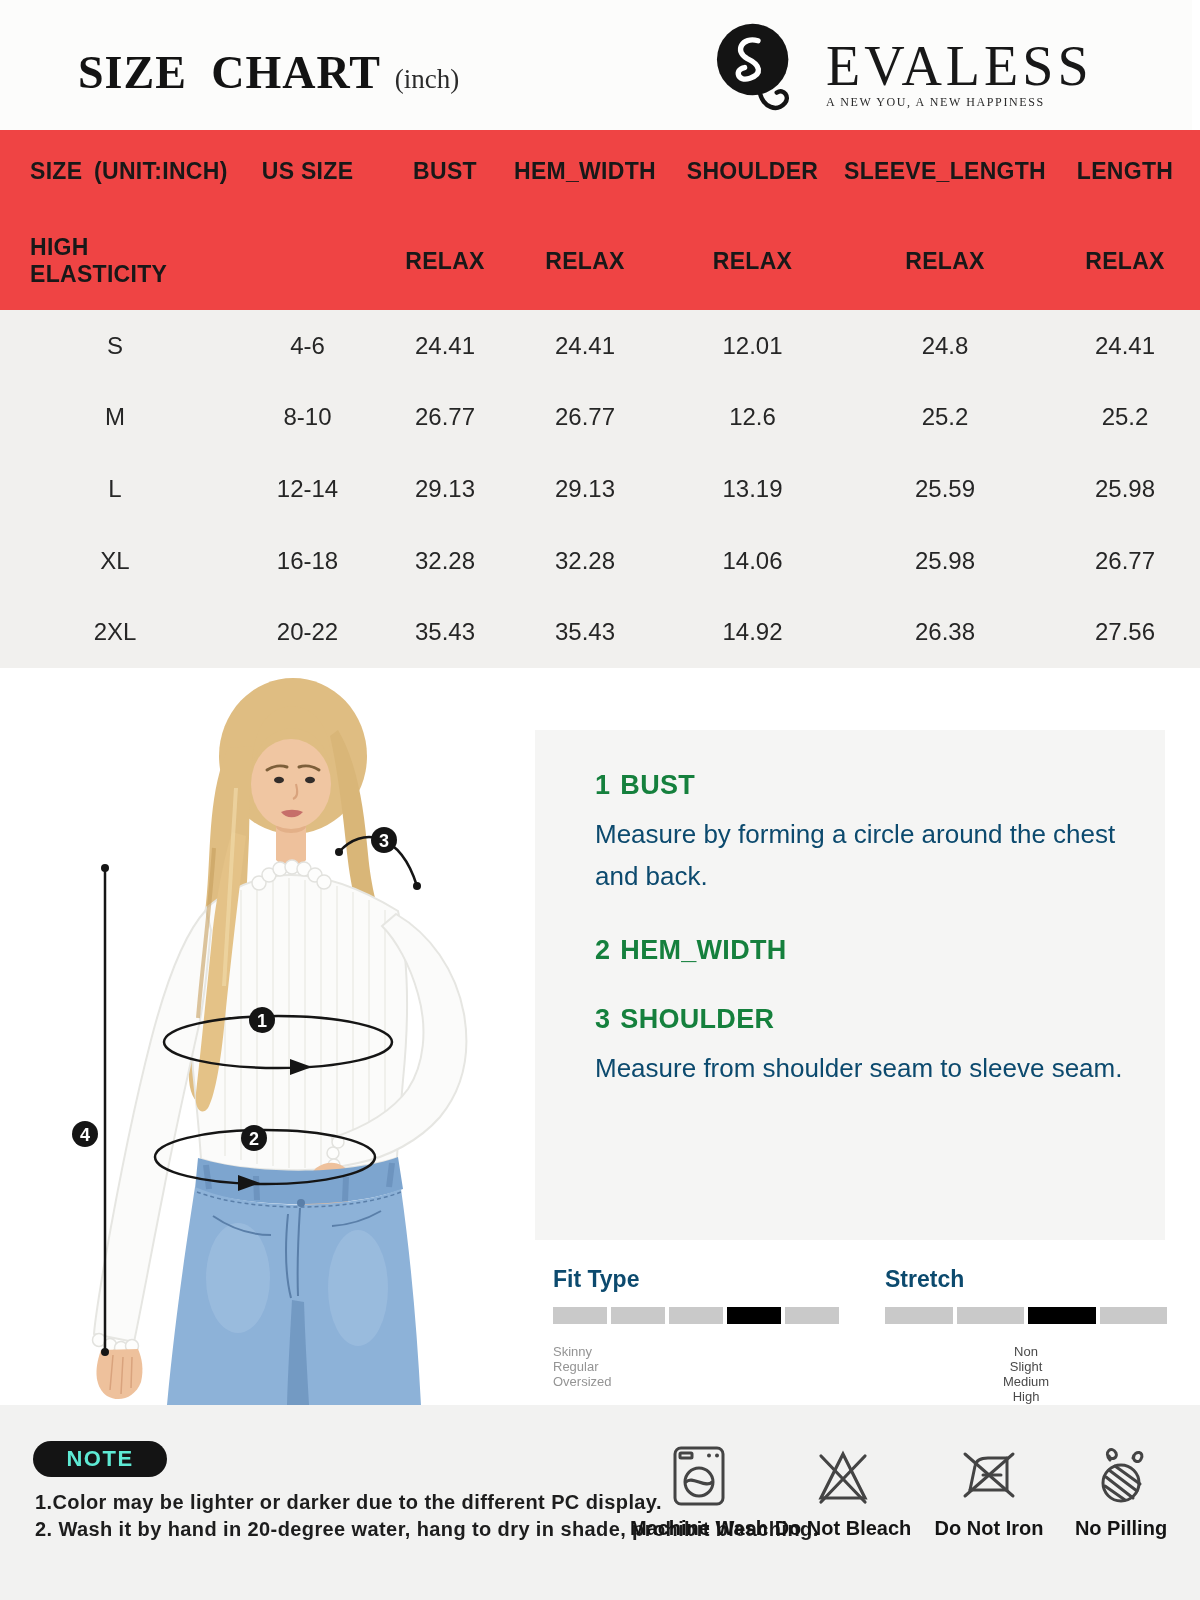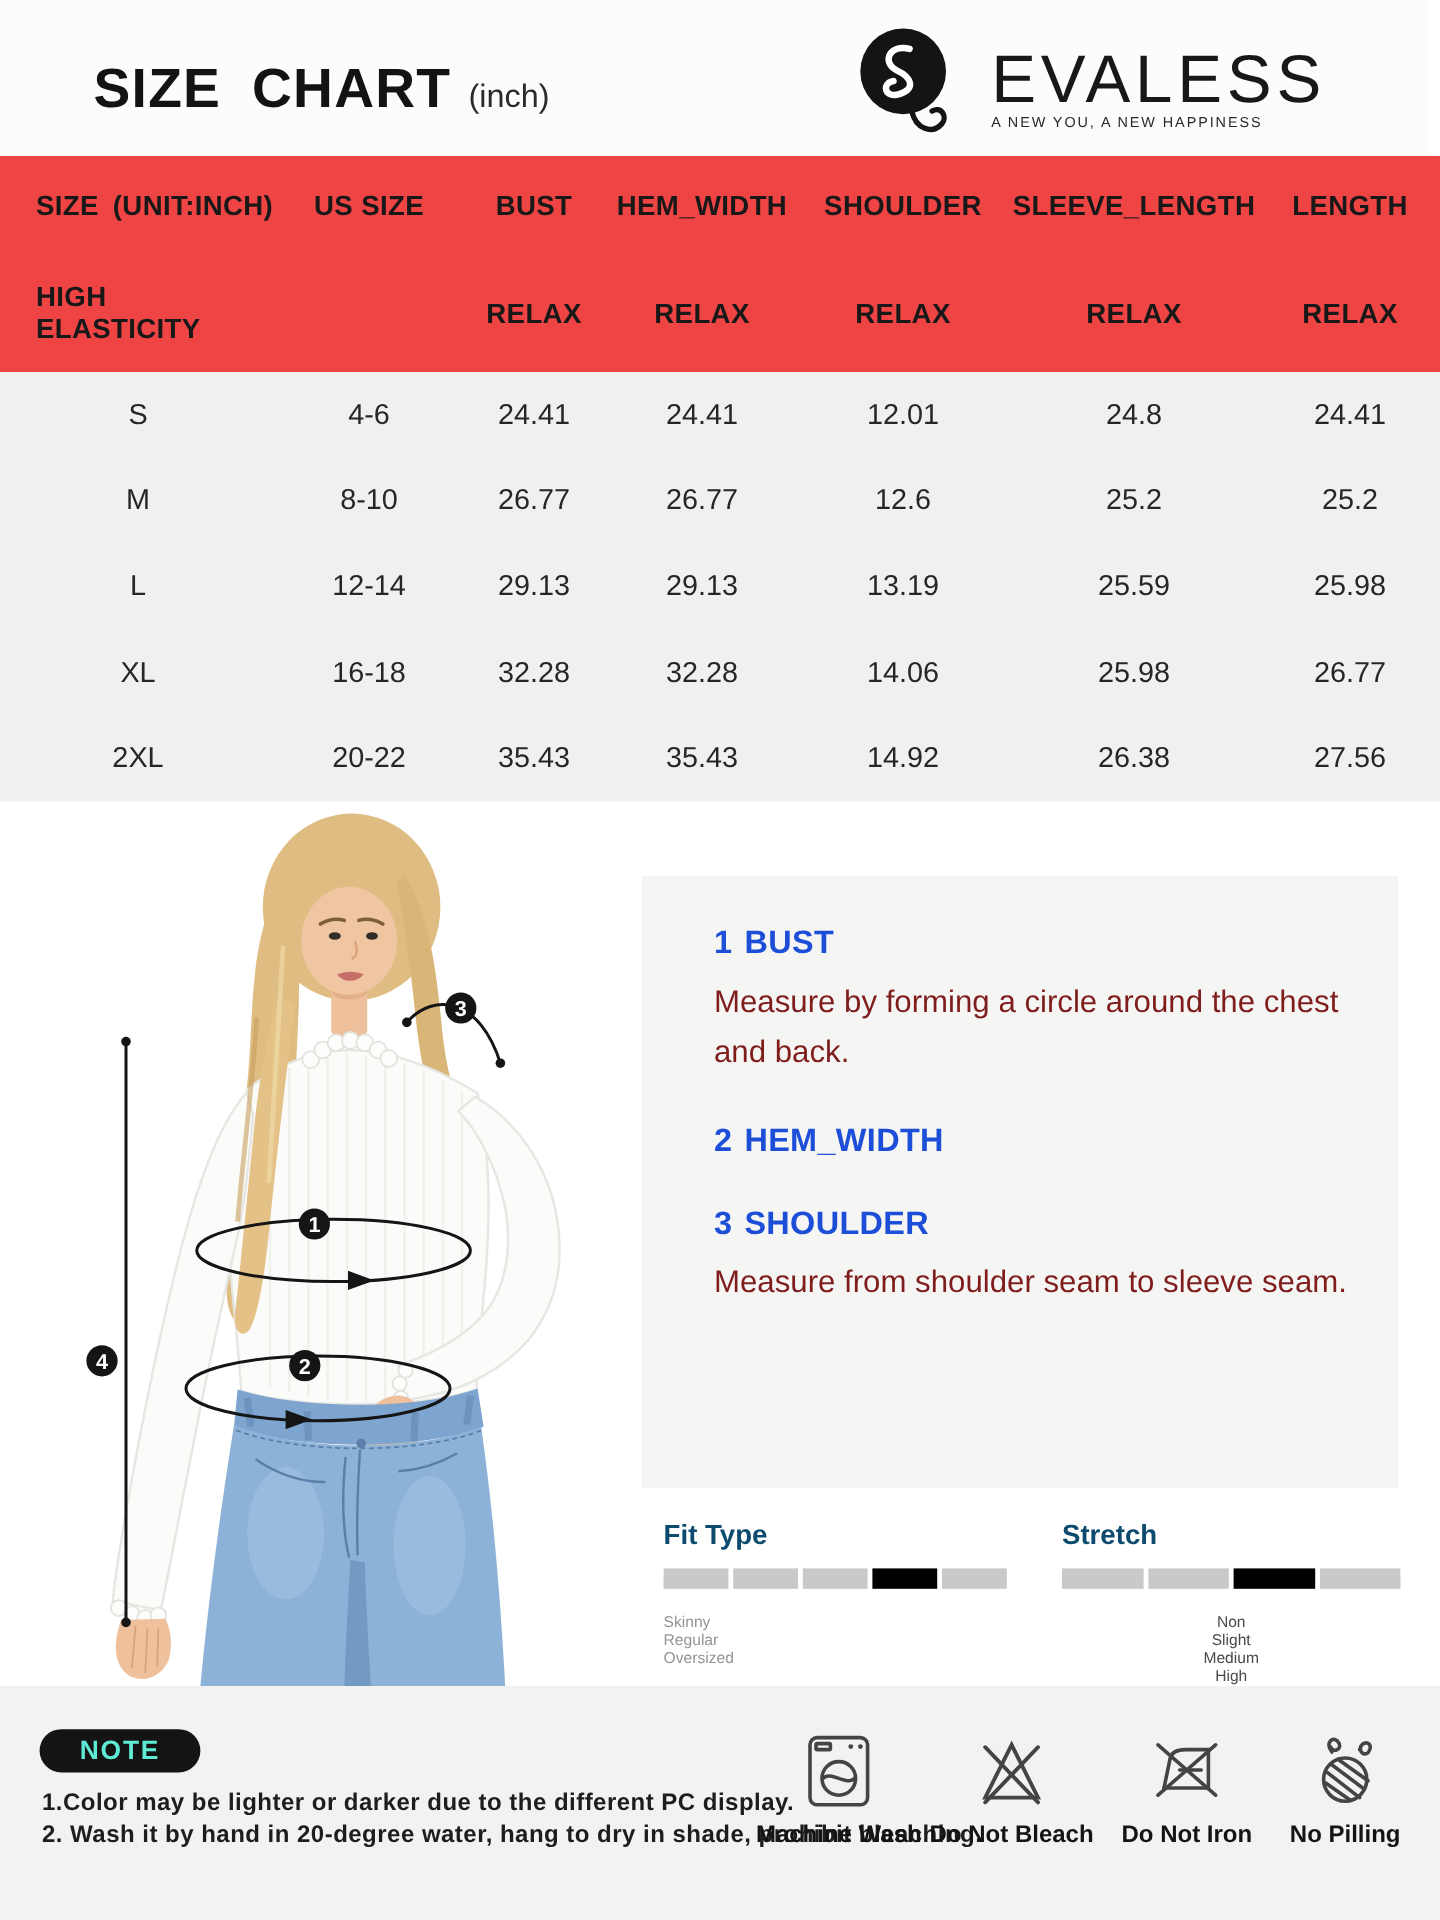--- a/index.html
+++ b/index.html
@@ -1,20 +1,20 @@
 <!DOCTYPE html>
 <html><head>
 <meta charset="utf-8">
 <style>
   html,body{margin:0;padding:0;background:#fff;}
   body{font-family:"Liberation Sans","DejaVu Sans",sans-serif;color:#1c1c1c;}
   .page{position:relative;width:1200px;height:1600px;background:#ffffff;overflow:hidden;}
 
   
-  .top{position:absolute;left:0;top:0;width:1192px;height:130px;background:#fcfcfb;}
+  .top{position:absolute;left:0;top:0;width:1192px;height:130px;background:#fcfcfb;font-family:Liberation Serif, serif;}
   .title-wrap{position:absolute;left:78px;top:46px;white-space:nowrap;}
   .title{font-size:46px;font-weight:bold;letter-spacing:1px;word-spacing:12px;color:#131313;}
   .unit{font-size:27px;color:#2b2b2b;margin-left:10px;}
   .logo{position:absolute;left:712px;top:22px;display:flex;align-items:flex-start;}
   .logo-mark{width:92px;height:100px;flex:0 0 auto;}
   .logo-text{margin-left:22px;margin-top:16px;}
   .logo-name{font-size:56px;letter-spacing:4px;color:#181818;line-height:56px;}
   .logo-tagline{font-size:12px;letter-spacing:1.6px;color:#2a2a2a;margin-top:1px;}
 
   
@@ -26,23 +26,23 @@
   .tr-head .td,.tr-sub .td{font-size:23px;font-weight:bold;letter-spacing:0.3px;color:#181818;}
   .td.left{text-align:left;padding-left:30px;word-spacing:5px;}
   .t-body .tr{height:71.6px;}
   .t-body .td{font-size:24px;color:#262626;}
 
   
   .middle{position:absolute;left:0;top:668px;width:1200px;height:737px;background:#ffffff;}
   .model{position:absolute;left:0;top:0;width:530px;height:737px;}
   .panel{position:absolute;left:535px;top:62px;width:630px;height:510px;background:#f5f5f4;box-sizing:border-box;padding:40px 40px 0 60px;}
   .inst{margin-bottom:38px;}
-  .inst h3{margin:0 0 12px 0;font-size:27px;letter-spacing:0.3px;color:#1d4ed8;}
+  .inst h3{margin:0 0 12px 0;font-size:27px;letter-spacing:0.3px;color:#15803d;}
   .inst h3 .inst-name{margin-left:10px;}
-  .inst p{margin:0;font-size:26px;line-height:42px;color:#7f1d1d;max-width:540px;}
+  .inst p{margin:0;font-size:26px;line-height:42px;color:#0c4a6e;max-width:540px;}
   .scale{position:absolute;top:598px;}
   .scale-fit{left:553px;width:286px;}
   .scale-stretch{left:885px;width:282px;}
   .scale-title{font-size:23px;font-weight:bold;color:#0c4a6e;}
   .bar{display:flex;gap:4px;height:17px;margin-top:14px;}
   .bar .seg{flex:1;background:#c9c9c9;}
   .bar .seg-active{background:#000000;}
   .bar-labels{display:flex;margin-top:20px;font-size:13px;flex-direction:column;}
   .bar-labels.spread{justify-content:space-between;color:#949494;}
   .bar-labels.even span{flex:1;text-align:center;color:#4a4a4a;}

